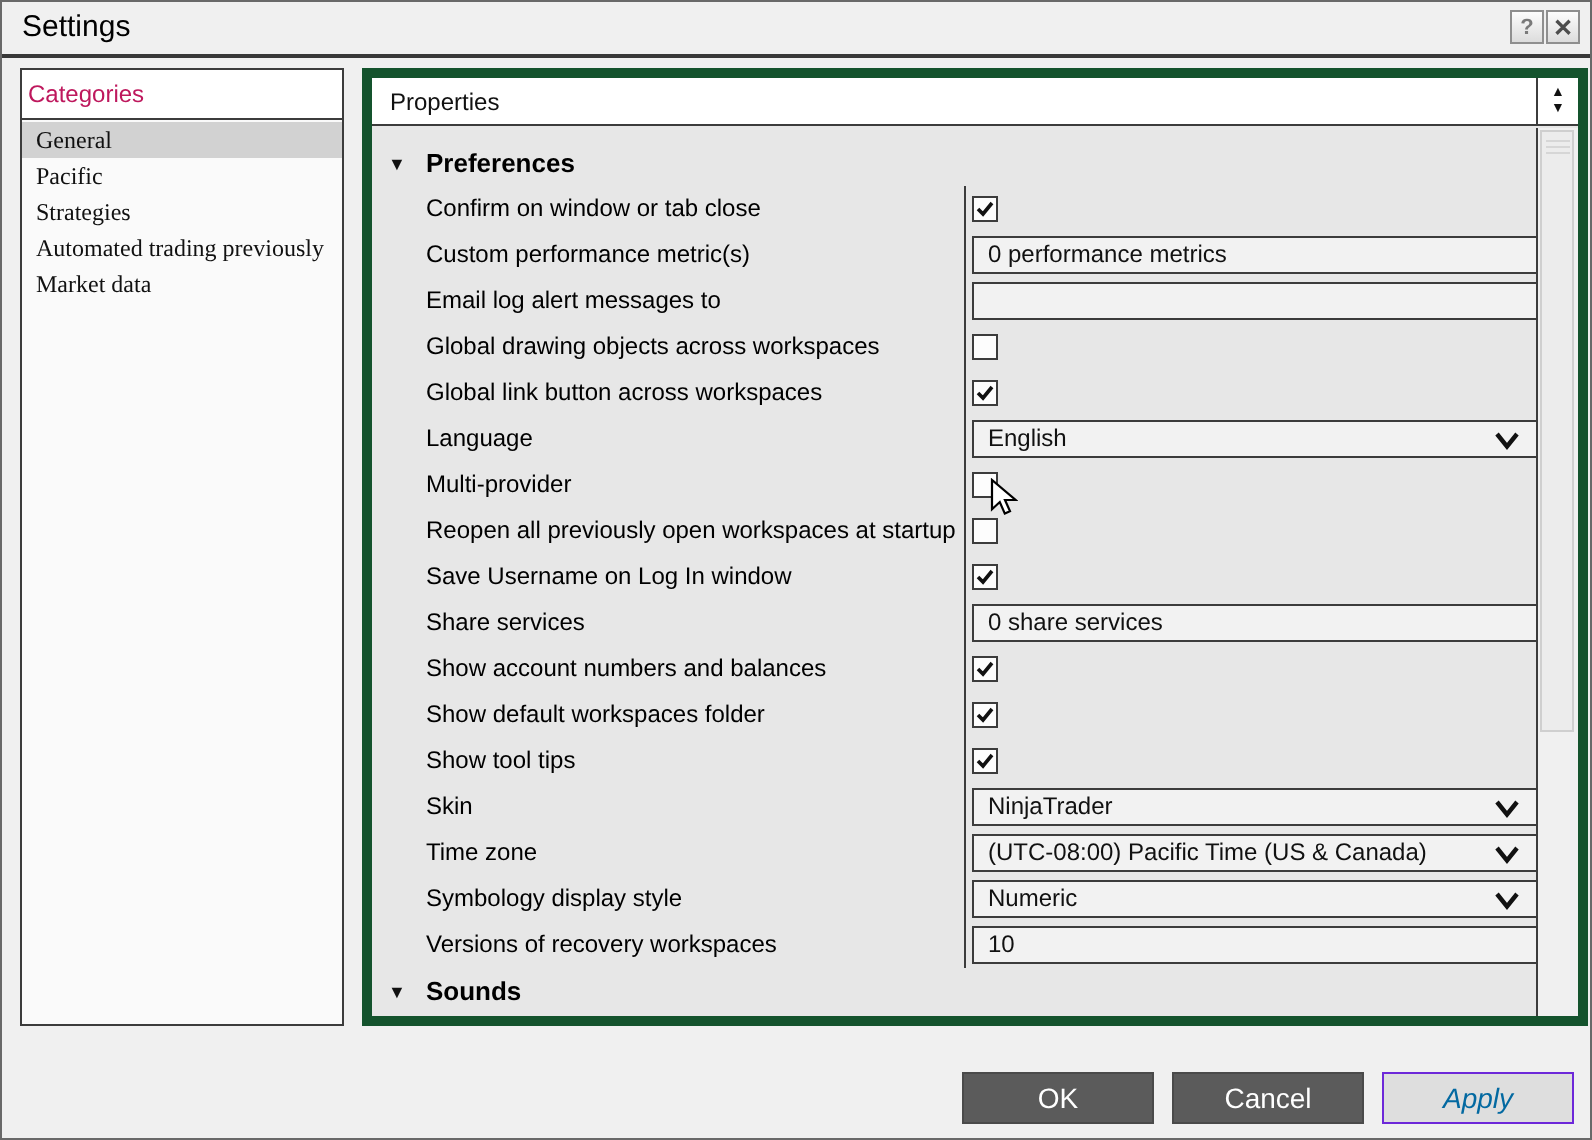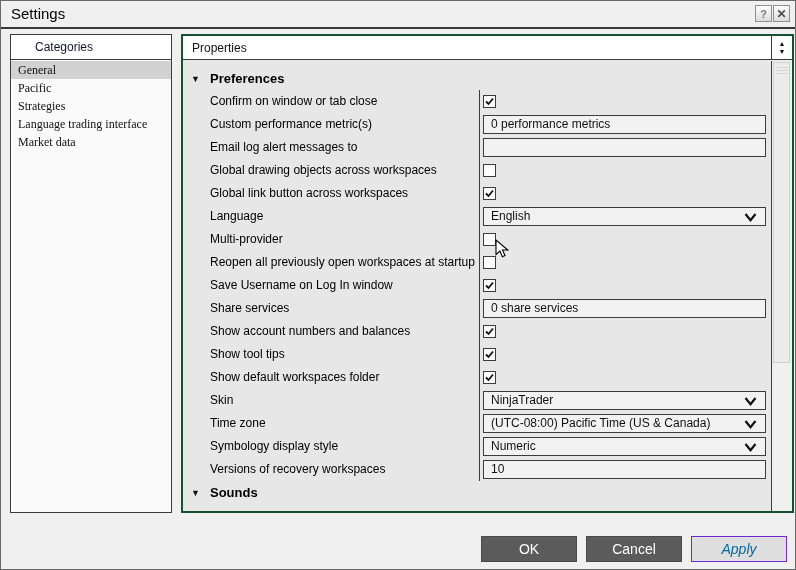--- a/index.html
+++ b/index.html
@@ -21,30 +21,30 @@
   .tb-close{left:772px;color:#4d4d4d;font-size:12px;}
   .title-sep{position:absolute;left:0;top:26px;width:796px;height:2px;background:#383838;}
 
   
   .cat-panel{
     position:absolute;left:9px;top:33px;width:162px;height:479px;box-sizing:border-box;
     border:1px solid #3c3c3c;background:#fafafa;
   }
   .cat-header{
     height:24px;line-height:24px;background:#ffffff;border-bottom:1px solid #3c3c3c;
-    padding-left:24px;font-size:12px;color:#0f172a;
+    padding-left:3px;font-size:12px;color:#be185d;
   }
   .cat-list{padding-top:1px;}
   .cat-item{height:18px;line-height:18px;padding-left:7px;font-size:12px;white-space:nowrap;font-family:Liberation Serif, serif;}
   .cat-item.selected{background:#d2d2d2;}
 
   
   .prop-panel{
     position:absolute;left:180px;top:33px;width:613px;height:479px;box-sizing:border-box;
-    border:2px solid #14532d;background:#e7e7e7;
+    border:5px solid #14532d;background:#e7e7e7;
   }
   .prop-header{
     position:absolute;left:0;top:0;right:20px;height:24px;box-sizing:border-box;
     background:#ffffff;border-bottom:1px solid #3c3c3c;border-right:1px solid #3c3c3c;
     line-height:24px;padding-left:9px;font-size:12px;
   }
   .spinner{
     position:absolute;right:0;top:0;width:20px;height:24px;box-sizing:border-box;
     background:#ffffff;border-bottom:1px solid #3c3c3c;
     display:flex;flex-direction:column;align-items:center;justify-content:center;
@@ -113,21 +113,21 @@
     </div>
   </div>
   <div class="title-sep"></div>
 
   <div class="cat-panel">
     <div class="cat-header">Categories</div>
     <div class="cat-list">
         <div class="cat-item selected">General</div>
         <div class="cat-item">Pacific</div>
         <div class="cat-item">Strategies</div>
-        <div class="cat-item">Language trading interface</div>
+        <div class="cat-item">Automated trading previously</div>
         <div class="cat-item">Market data</div>
       </div>
   </div>
 
   <div class="prop-panel">
     <div class="prop-header">Properties</div>
     <div class="spinner">
       <span>▲</span>
       <span>▼</span>
     </div>
@@ -215,31 +215,31 @@
           <div class="row-label">Show account numbers and balances</div>
           <div class="row-control">
             <span class="cb">
               <svg width="11" height="11" viewBox="0 0 11 11">
                 <polyline points="2,5.5 4.5,8 9,2.5" fill="none" stroke="#111" stroke-width="1.8"></polyline>
               </svg>
             </span>
           </div>
         </div>
         <div class="prop-row">
+          <div class="row-label">Show default workspaces folder</div>
+          <div class="row-control">
+            <span class="cb">
+              <svg width="11" height="11" viewBox="0 0 11 11">
+                <polyline points="2,5.5 4.5,8 9,2.5" fill="none" stroke="#111" stroke-width="1.8"></polyline>
+              </svg>
+            </span>
+          </div>
+        </div>
+        <div class="prop-row">
           <div class="row-label">Show tool tips</div>
-          <div class="row-control">
-            <span class="cb">
-              <svg width="11" height="11" viewBox="0 0 11 11">
-                <polyline points="2,5.5 4.5,8 9,2.5" fill="none" stroke="#111" stroke-width="1.8"></polyline>
-              </svg>
-            </span>
-          </div>
-        </div>
-        <div class="prop-row">
-          <div class="row-label">Show default workspaces folder</div>
           <div class="row-control">
             <span class="cb">
               <svg width="11" height="11" viewBox="0 0 11 11">
                 <polyline points="2,5.5 4.5,8 9,2.5" fill="none" stroke="#111" stroke-width="1.8"></polyline>
               </svg>
             </span>
           </div>
         </div>
         <div class="prop-row">
           <div class="row-label">Skin</div>

